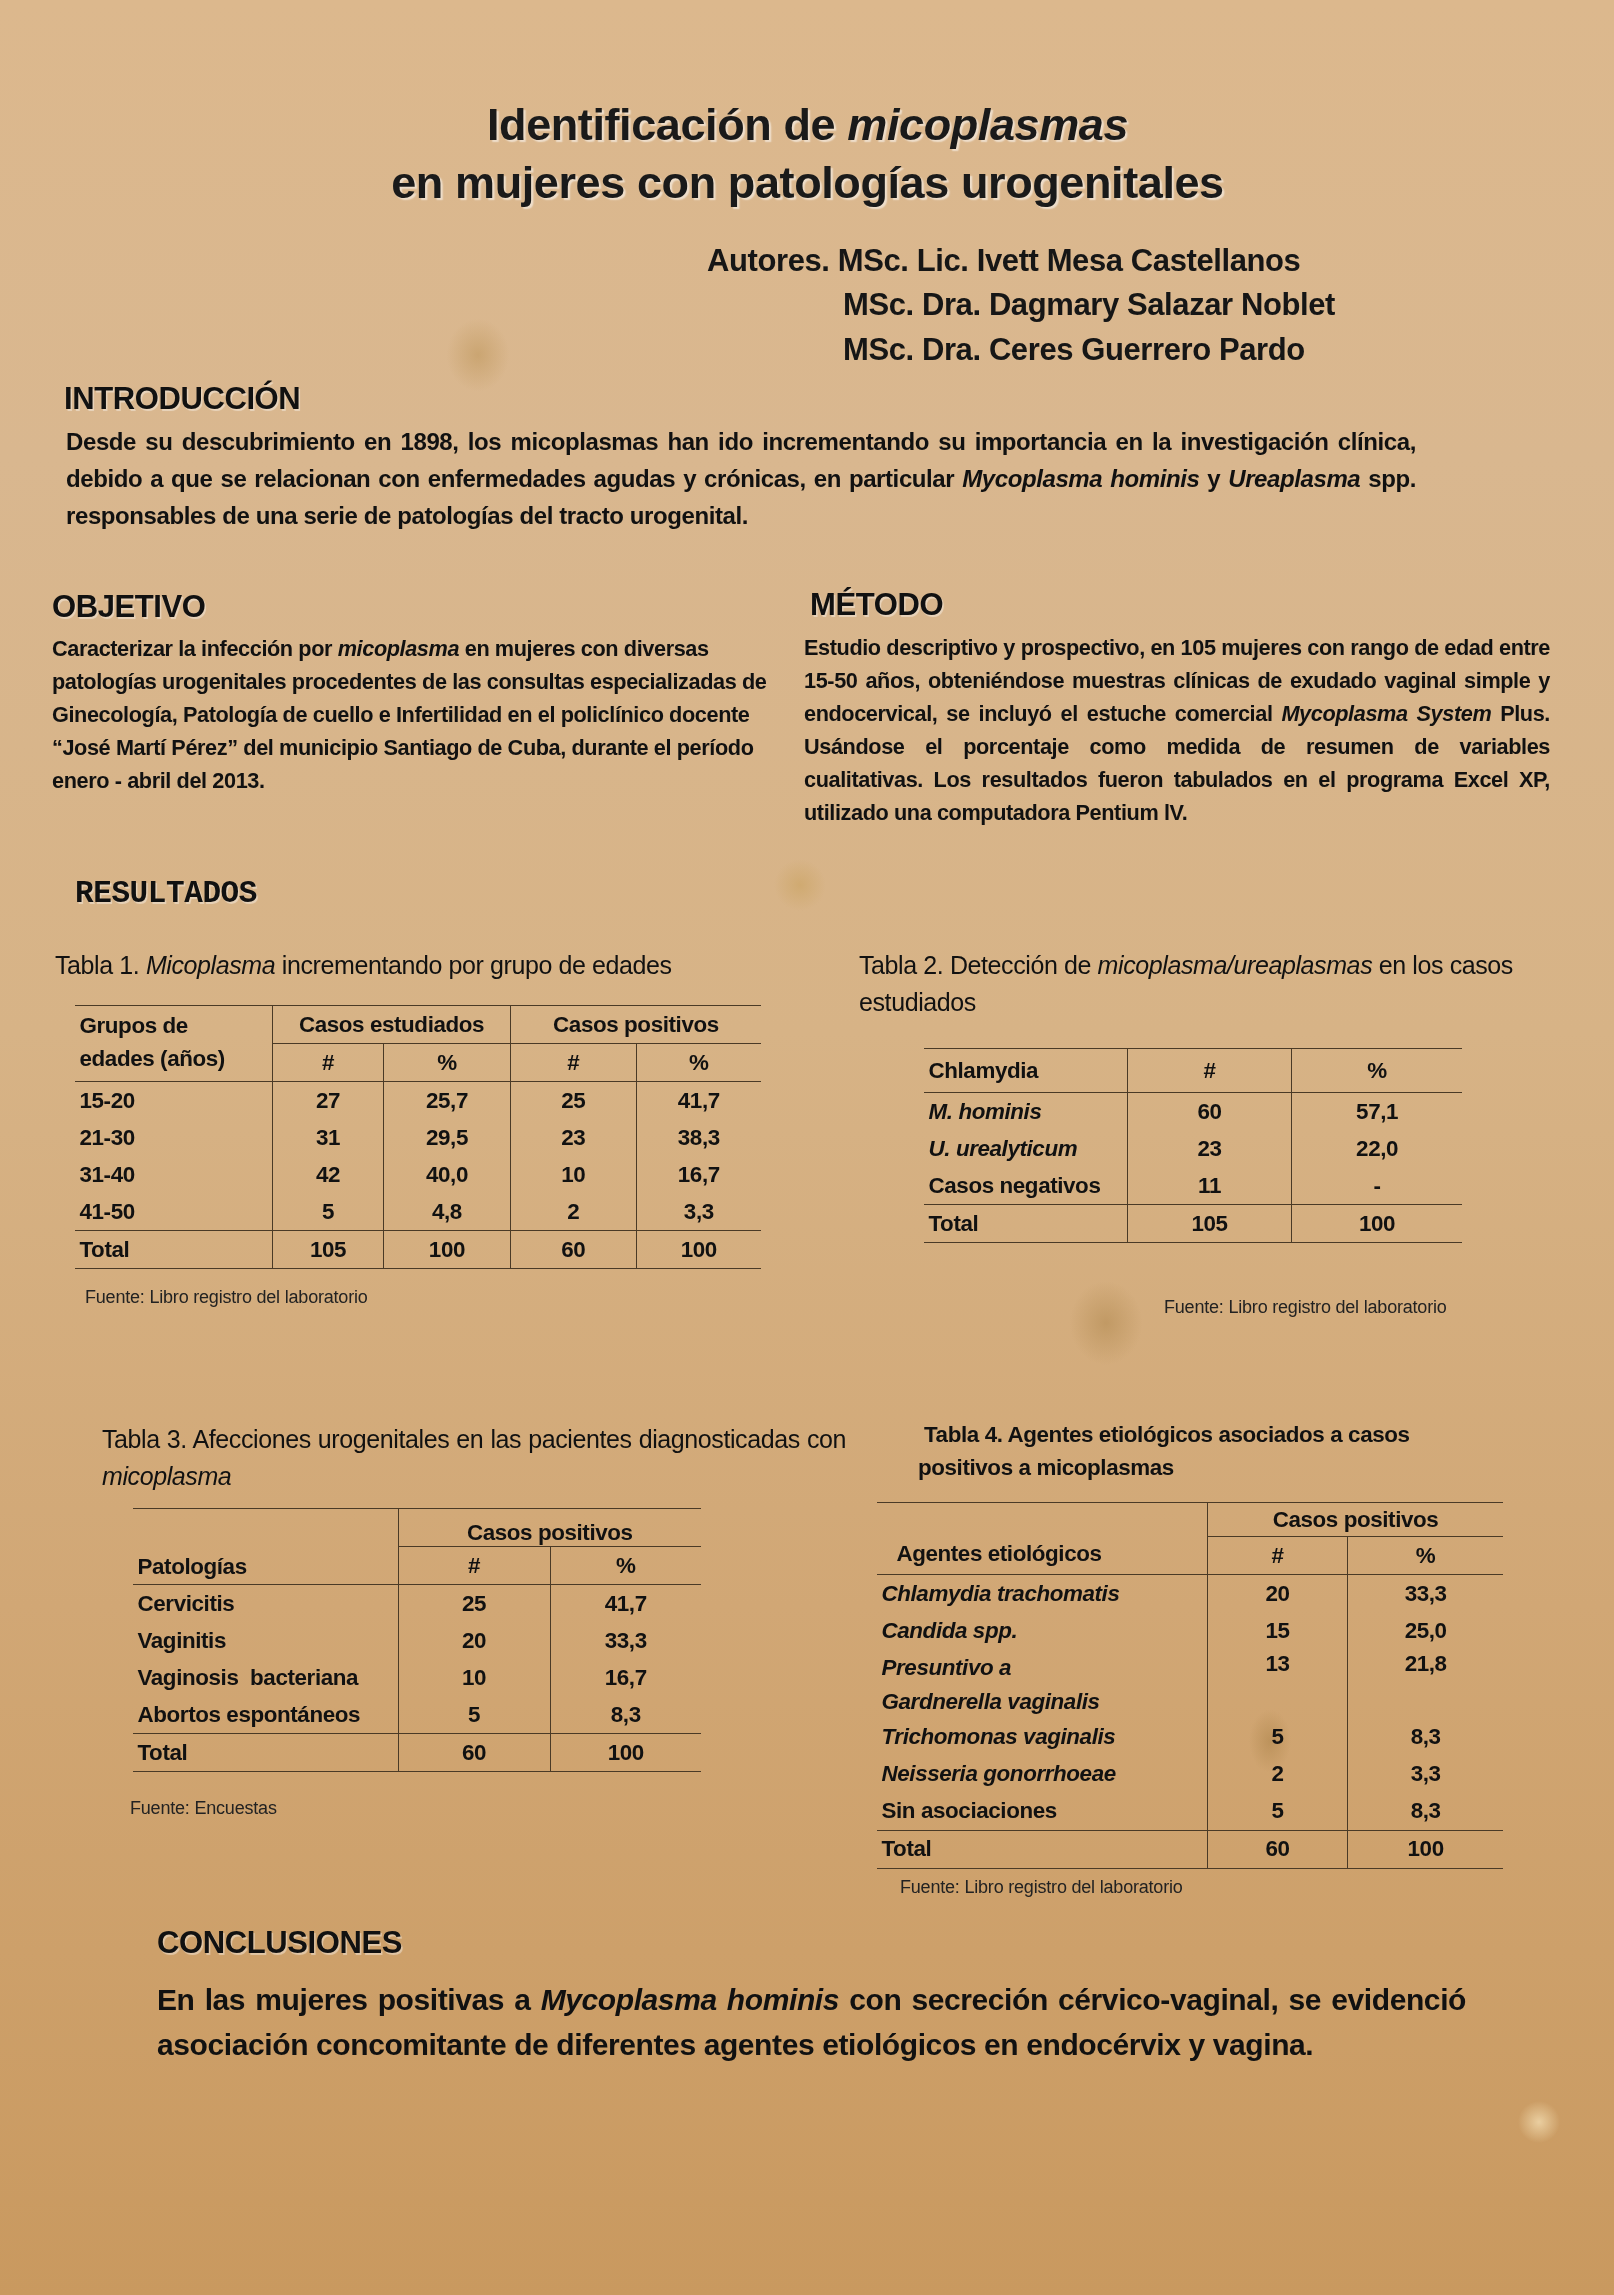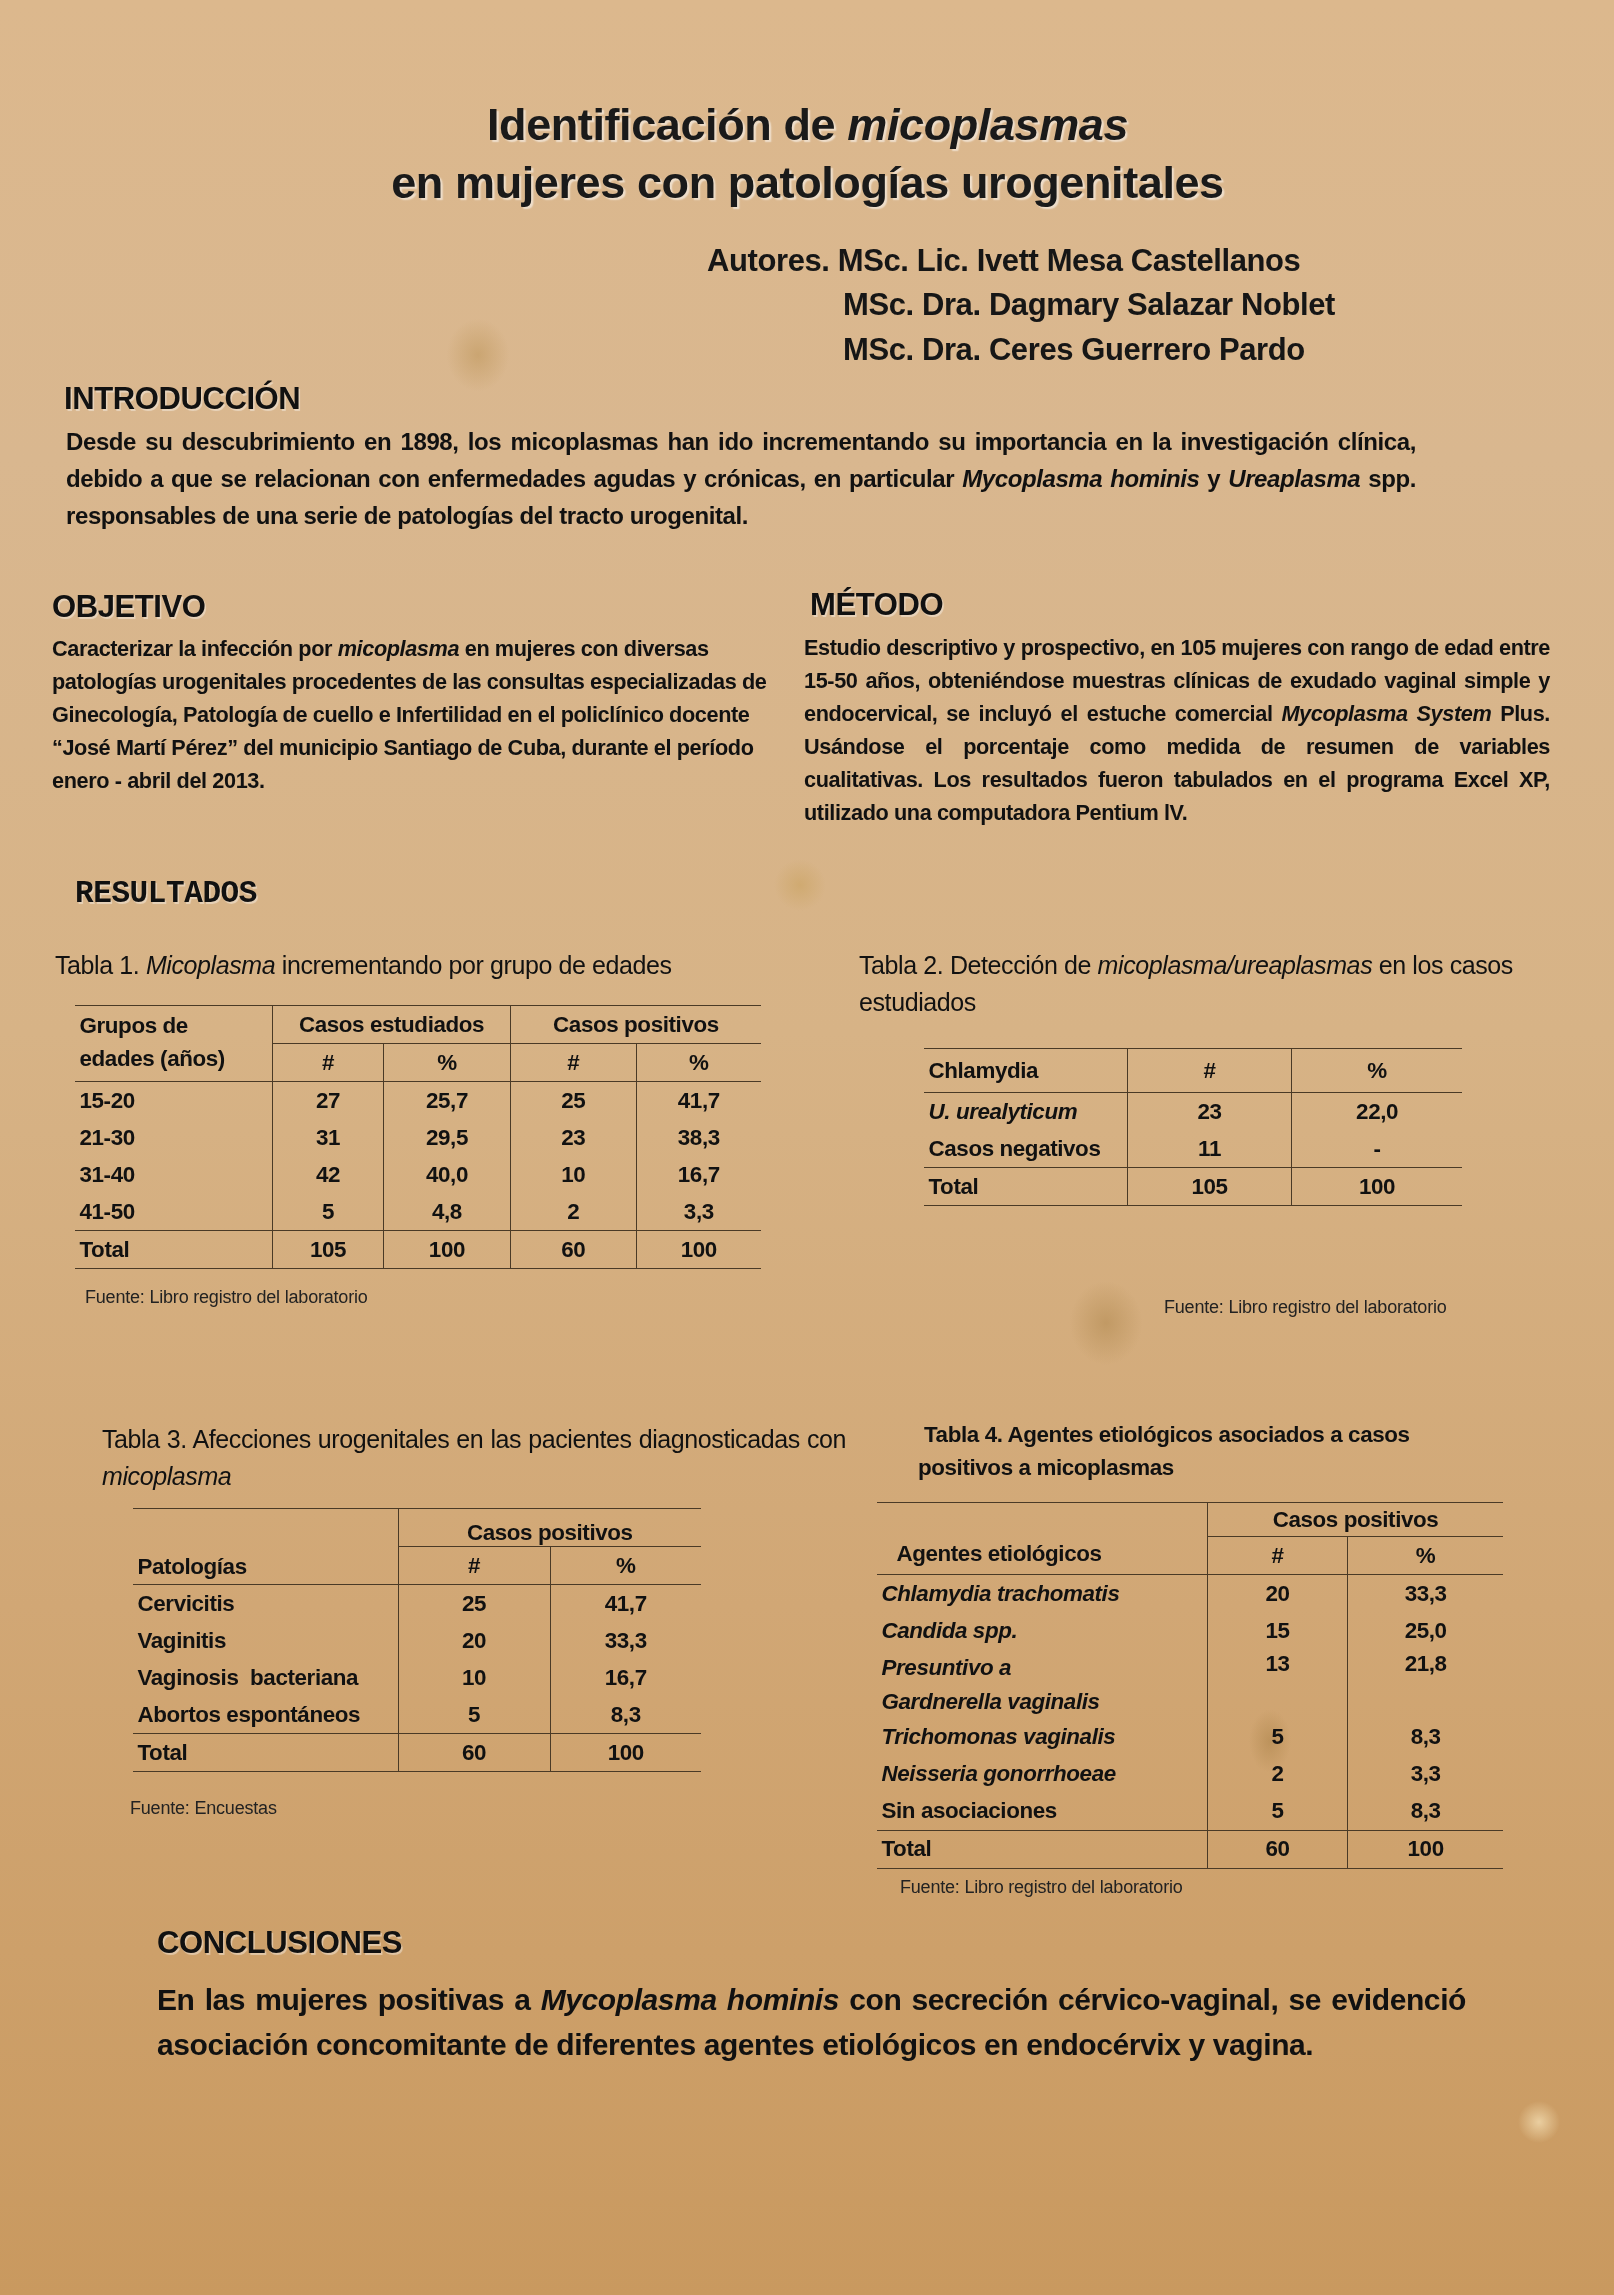--- a/index.html
+++ b/index.html
@@ -149,20 +149,25 @@
         <col style="width:164px">
         <col style="width:170px">
       </colgroup>
     <tbody>
         <tr class="bt bb">
       <td class="l" style="height:43px;">Chlamydia</td>
       <td class="c vl">#</td>
       <td class="c vl">%</td>
     </tr>
     <tr>
+      <td class="l"><i>M. hominis</i></td>
+      <td class="c vl">60</td>
+      <td class="c vl">57,1</td>
+    </tr>
+    <tr>
       <td class="l"><i>U. urealyticum</i></td>
       <td class="c vl">23</td>
       <td class="c vl">22,0</td>
     </tr>
     <tr>
       <td class="l">Casos negativos</td>
       <td class="c vl">11</td>
       <td class="c vl">-</td>
     </tr>
     <tr class="bt bb">

